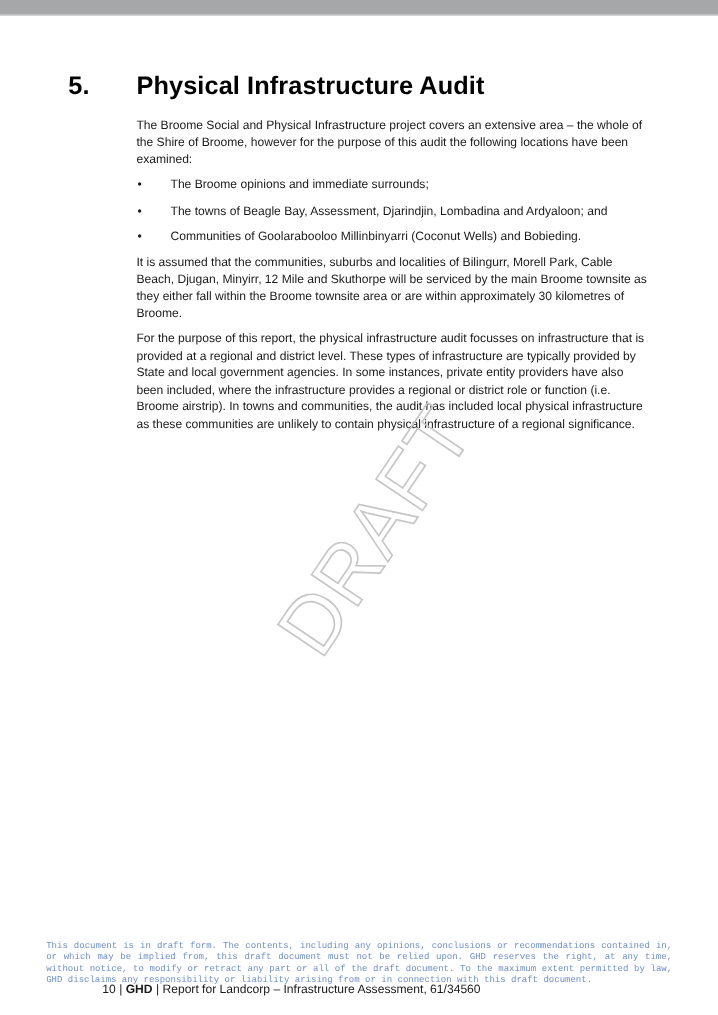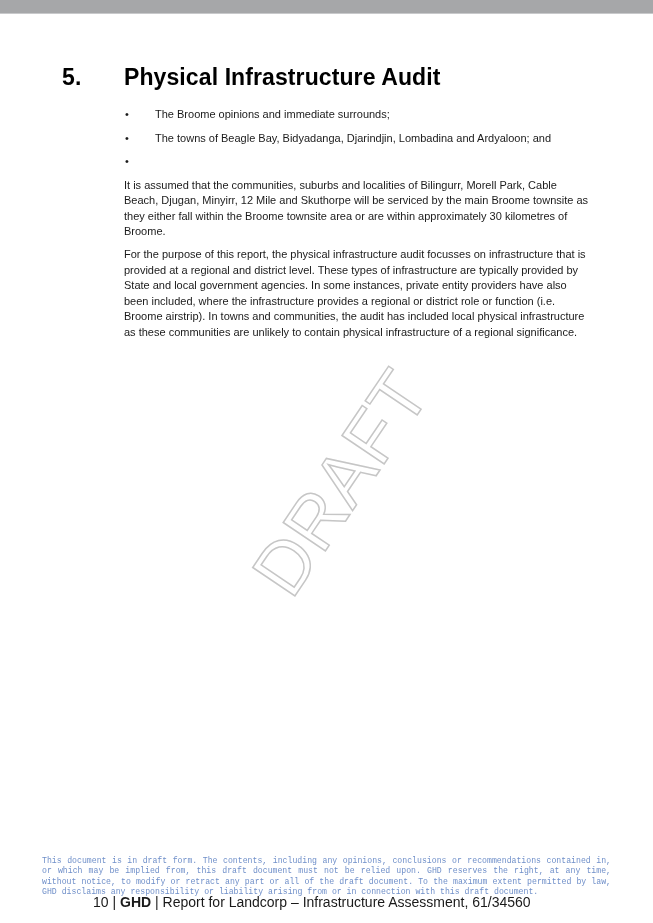--- a/index.html
+++ b/index.html
@@ -91,48 +91,50 @@
       font-size: 8.2px;
       line-height: 10.4px;
       color: #6f8fc9;
       text-align: justify;
       font-family: Liberation Mono, monospace;
     }
     .footer {
       position: absolute;
       left: 93px;
       top: 894px;
-      font-size: 14px;
+      font-size: 11px;
       color: #1a1a1a;
       white-space: nowrap;
     }
     .footer .brand { font-weight: bold; }
   </style>
 </head>
 <body>
 
 <div class="top-bar"></div>
 
 <div class="heading">
   <span class="num">5.</span>
   <span class="title">Physical Infrastructure Audit</span>
 </div>
 
 <div class="body-text">
+  <p>The Broome Social and Physical Infrastructure project covers an extensive area – the whole of the Shire of Broome, however for the purpose of this audit the following locations have been examined:</p>
   <ul class="bullets">
     <li>
       <span class="dot">•</span>
       <span>The Broome opinions and immediate surrounds;</span>
     </li>
     <li>
       <span class="dot">•</span>
-      <span>The towns of Beagle Bay, Bidyadanga, Djarindjin, Lombadina and Ardyaloon; and</span>
+      <span>The towns of Beagle Bay, Assessment, Djarindjin, Lombadina and Ardyaloon; and</span>
     </li>
     <li>
       <span class="dot">•</span>
+      <span>Communities of Goolarabooloo Millinbinyarri (Coconut Wells) and Bobieding.</span>
     </li>
   </ul>
   <p>It is assumed that the communities, suburbs and localities of Bilingurr, Morell Park, Cable Beach, Djugan, Minyirr, 12 Mile and Skuthorpe will be serviced by the main Broome townsite as they either fall within the Broome townsite area or are within approximately 30 kilometres of Broome.</p>
   <p>For the purpose of this report, the physical infrastructure audit focusses on infrastructure that is provided at a regional and district level. These types of infrastructure are typically provided by State and local government agencies. In some instances, private entity providers have also been included, where the infrastructure provides a regional or district role or function (i.e. Broome airstrip). In towns and communities, the audit has included local physical infrastructure as these communities are unlikely to contain physical infrastructure of a regional significance.</p>
 </div>
 
 <div class="watermark-wrap">
   <div class="watermark-inner">DRAFT</div>
 </div>
 

